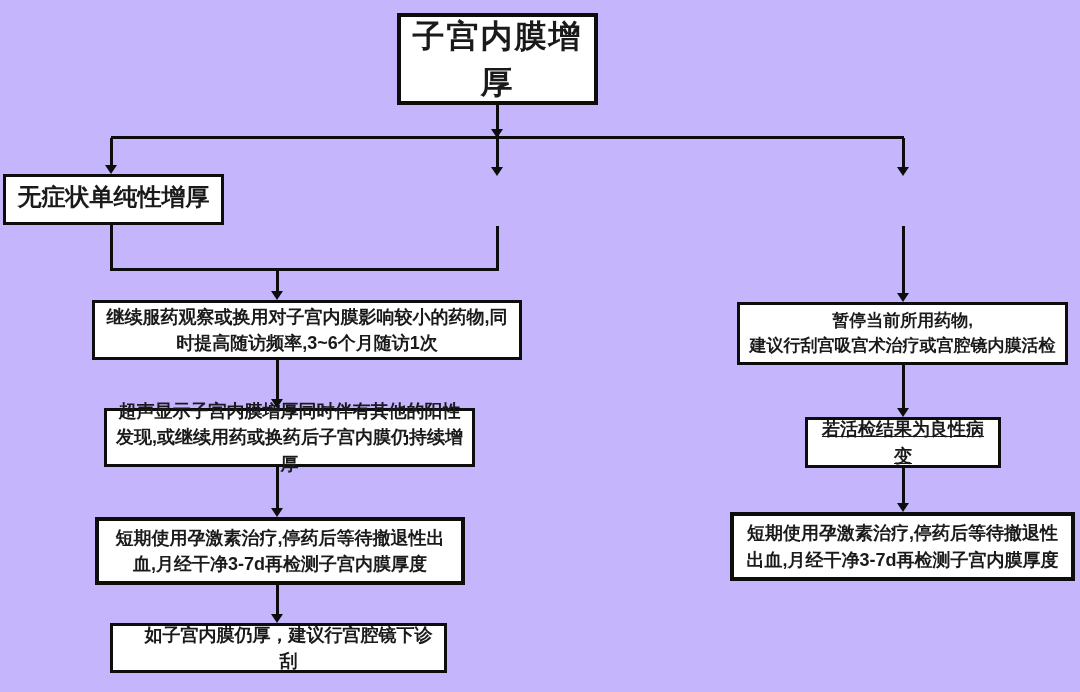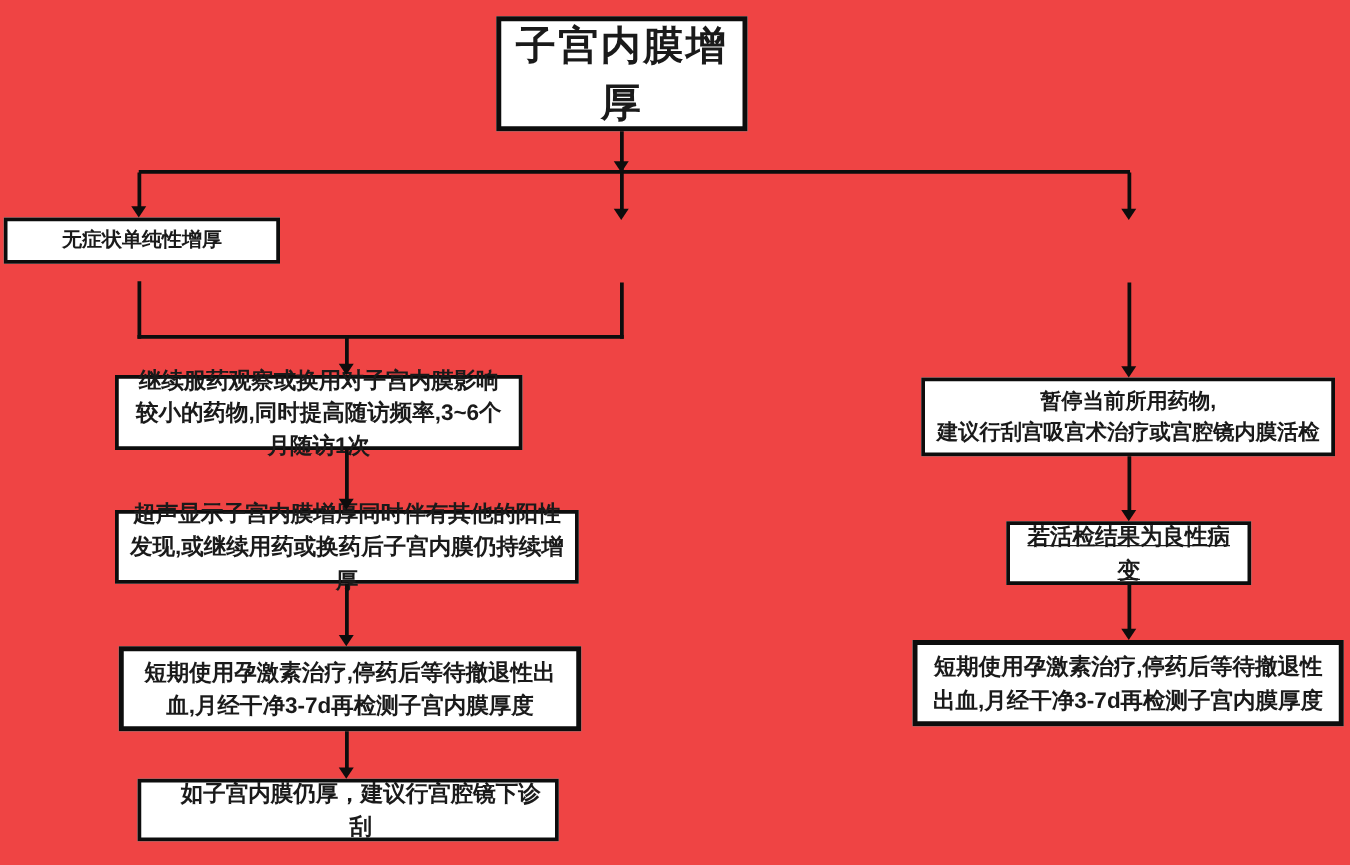--- a/index.html
+++ b/index.html
@@ -1,17 +1,17 @@
 <!DOCTYPE html>
 <html><head>
 <meta charset="utf-8">
 <style>
   html,body{margin:0;padding:0;background:#ffffff;}
   .canvas{
-    position:relative;width:1080px;height:692px;background:#ef4444;
+    position:relative;width:1080px;height:692px;background:#c4b5fd;
     font-family:"Liberation Sans","DejaVu Sans",sans-serif;
     color:#1a1a1a;overflow:hidden;
   }
   .node{
     position:absolute;box-sizing:border-box;
     border:3px solid #0d0d0d;background:#ffffff;
     display:flex;align-items:center;justify-content:center;
     text-align:center;font-weight:700;font-size:18px;line-height:1.45;
     padding:2px 8px;
   }
@@ -25,27 +25,27 @@
     border-top:9px solid #0d0d0d;
   }
 </style>
 </head>
 <body>
 
 <div class="canvas">
 
   <div class="node title" style="left:397px;top:13px;width:201px;height:92px;">子宫内膜增厚</div>
 
-  <div class="node" style="left:3px;top:174px;width:221px;height:37px;font-size:16px;">无症状单纯性增厚</div>
+  <div class="node" style="left:3px;top:174px;width:221px;height:51px;font-size:24px;font-family:Liberation Mono, monospace;">无症状单纯性增厚</div>
 
 
 
-  <div class="node" style="left:92px;top:300px;width:326px;height:60px;">继续服药观察或换用对子宫内膜影响较小的药物,同时提高随访频率,3~6个月随访1次</div>
+  <div class="node" style="left:92px;top:300px;width:430px;height:60px;">继续服药观察或换用对子宫内膜影响较小的药物,同时提高随访频率,3~6个月随访1次</div>
 
-  <div class="node" style="left:92px;top:408px;width:371px;height:59px;">超声显示子宫内膜增厚同时伴有其他的阳性发现,或继续用药或换药后子宫内膜仍持续增厚</div>
+  <div class="node" style="left:104px;top:408px;width:371px;height:59px;">超声显示子宫内膜增厚同时伴有其他的阳性发现,或继续用药或换药后子宫内膜仍持续增厚</div>
 
   <div class="node" style="left:95px;top:517px;width:370px;height:68px;border-width:4px;">短期使用孕激素治疗,停药后等待撤退性出血,月经干净3-7d再检测子宫内膜厚度</div>
 
   <div class="node" style="left:110px;top:623px;width:337px;height:50px;padding-left:28px;">如子宫内膜仍厚，建议行宫腔镜下诊刮</div>
 
   <div class="node preline" style="left:737px;top:302px;width:331px;height:63px;font-size:17px;">暂停当前所用药物,
 建议行刮宫吸宫术治疗或宫腔镜内膜活检</div>
 
   <div class="node" style="left:805px;top:417px;width:196px;height:51px;text-decoration:underline;">若活检结果为良性病变</div>
 

